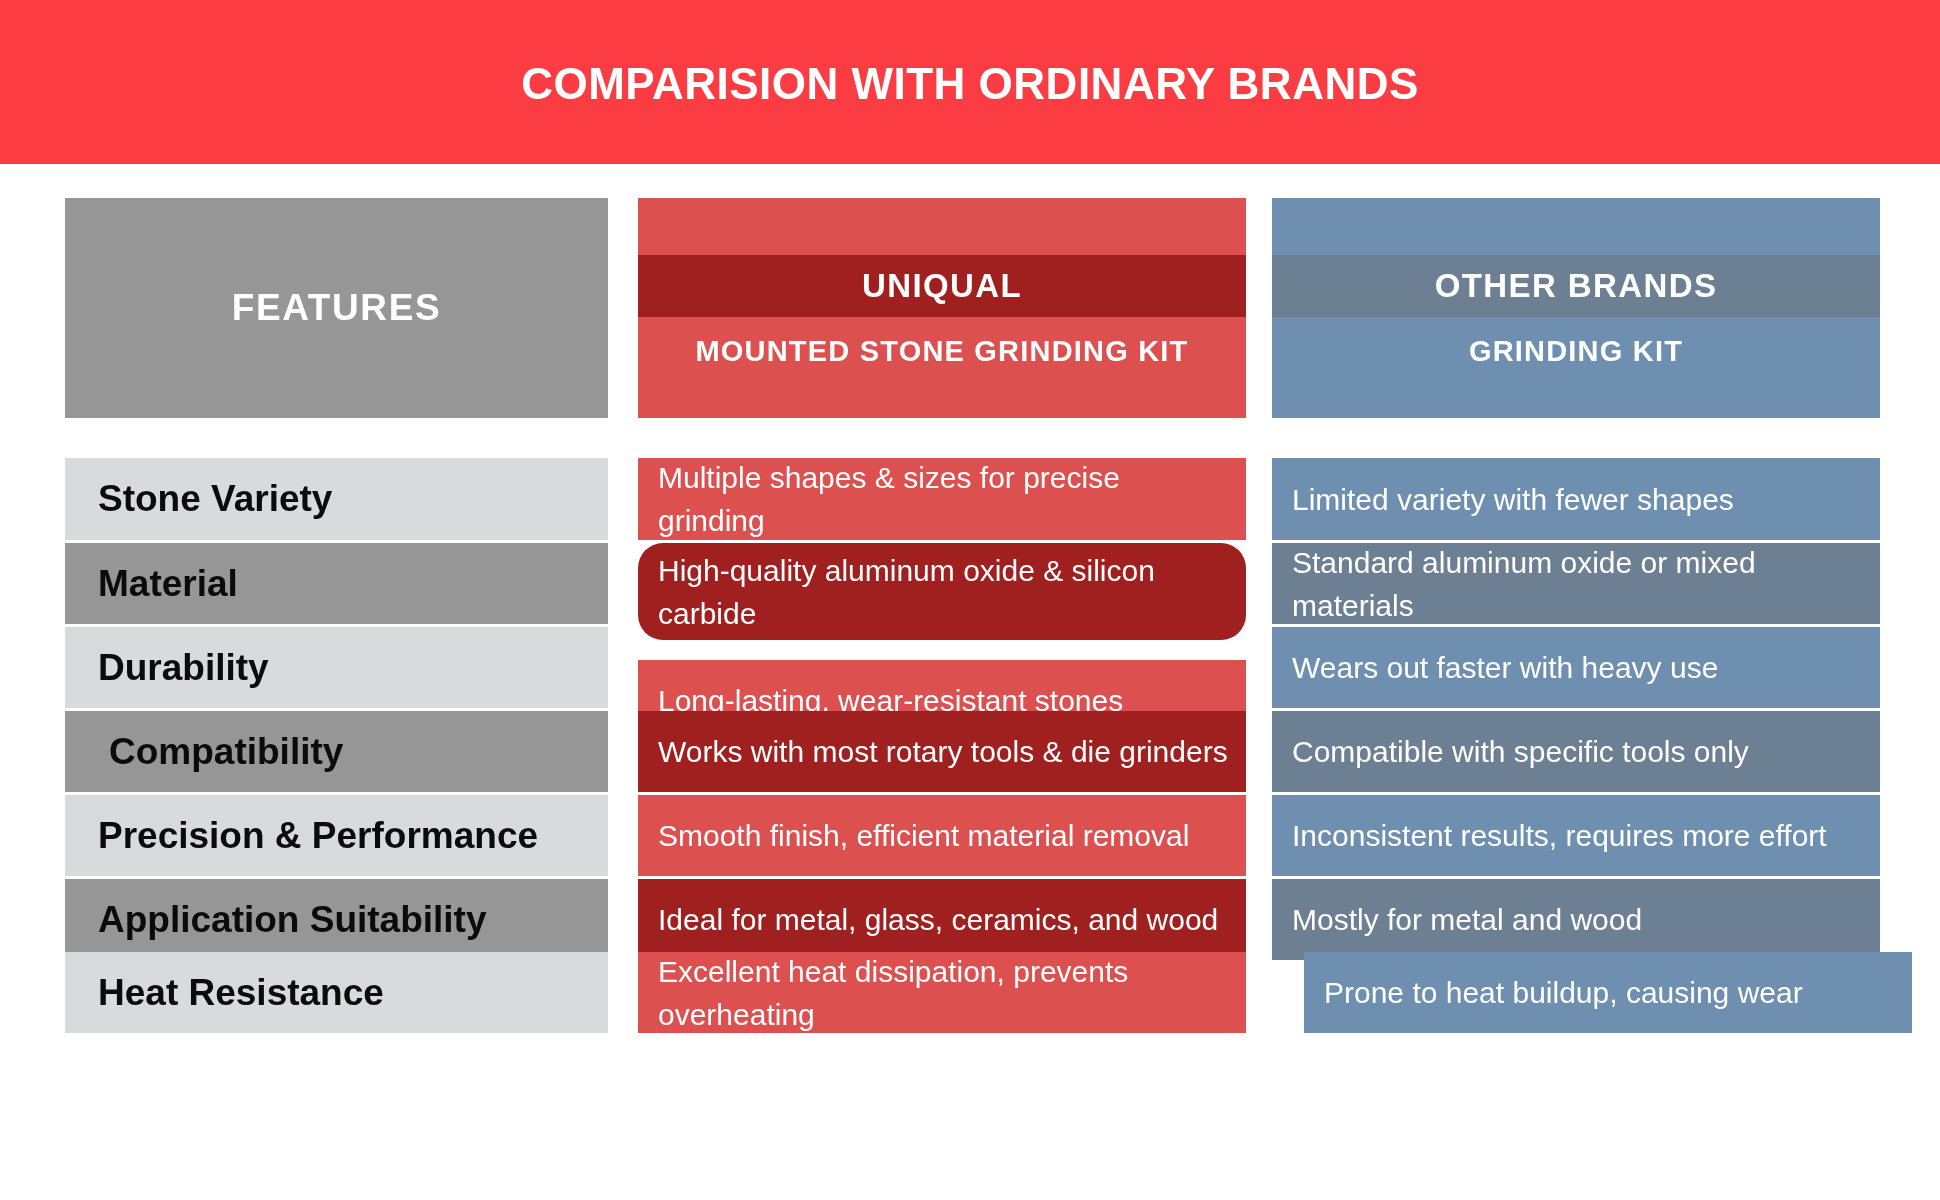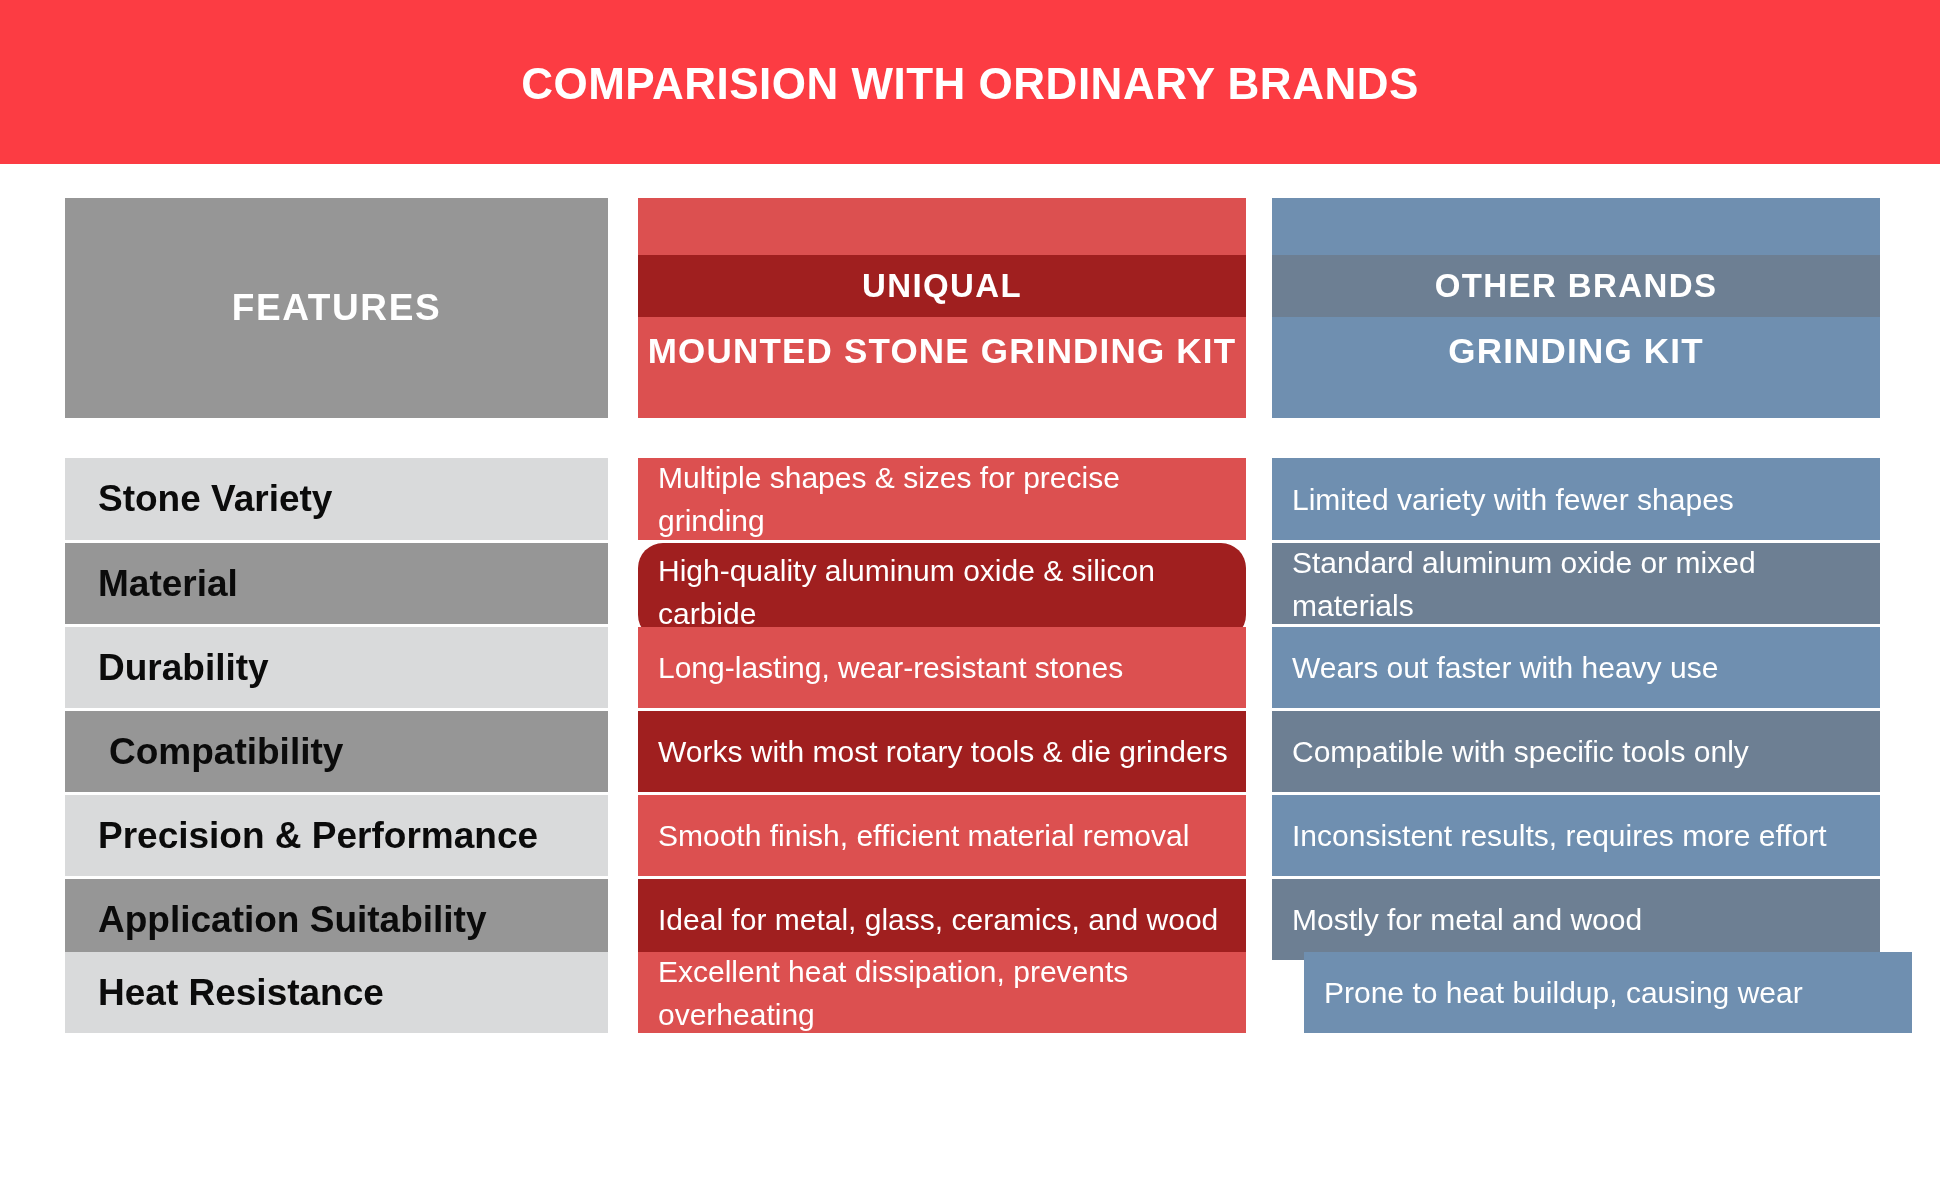--- a/index.html
+++ b/index.html
@@ -117,21 +117,21 @@
     left: 0;
     width: 100%;
     top: 119px;
     height: 56px;
     display: flex;
     align-items: center;
     justify-content: center;
   }
   .head-sub .h-kit {
     color: #ffffff;
-    font-size: 35px;
+    font-size: 29px;
     font-weight: bold;
     letter-spacing: 1.2px;
     margin-top: 12px;
   }
 
   
   .body-grid {
     position: absolute;
     left: 0;
     top: 458px;
@@ -247,21 +247,21 @@
           <span class="txt">High-quality aluminum oxide &amp; silicon carbide</span>
         </div>
         <div class="cell cell-other" style="height: 81px;">
           <span class="txt">Standard aluminum oxide or mixed materials</span>
         </div>
       </div>
       <div class="row odd" style="height: 81px;">
         <div class="cell cell-feature" style="height: 81px;">
           <span class="txt">Durability</span>
         </div>
-        <div class="cell cell-uniqual" style="height: 81px;">
+        <div class="cell cell-uniqual" style="height: 81px; margin-top: 33px;">
           <span class="txt">Long-lasting, wear-resistant stones</span>
         </div>
         <div class="cell cell-other" style="height: 81px;">
           <span class="txt">Wears out faster with heavy use</span>
         </div>
       </div>
       <div class="row even" style="height: 81px;">
         <div class="cell cell-feature" style="height: 81px; padding-left: 44px;">
           <span class="txt">Compatibility</span>
         </div>

